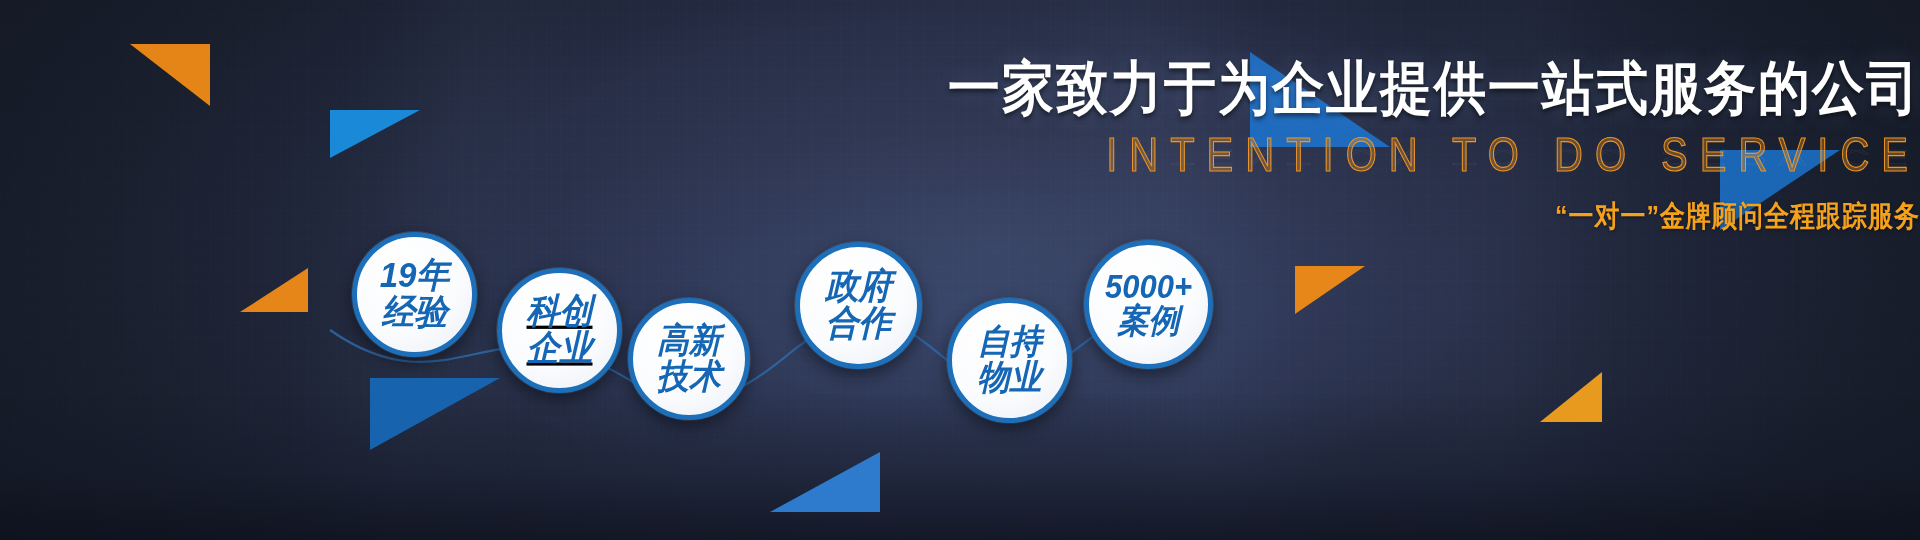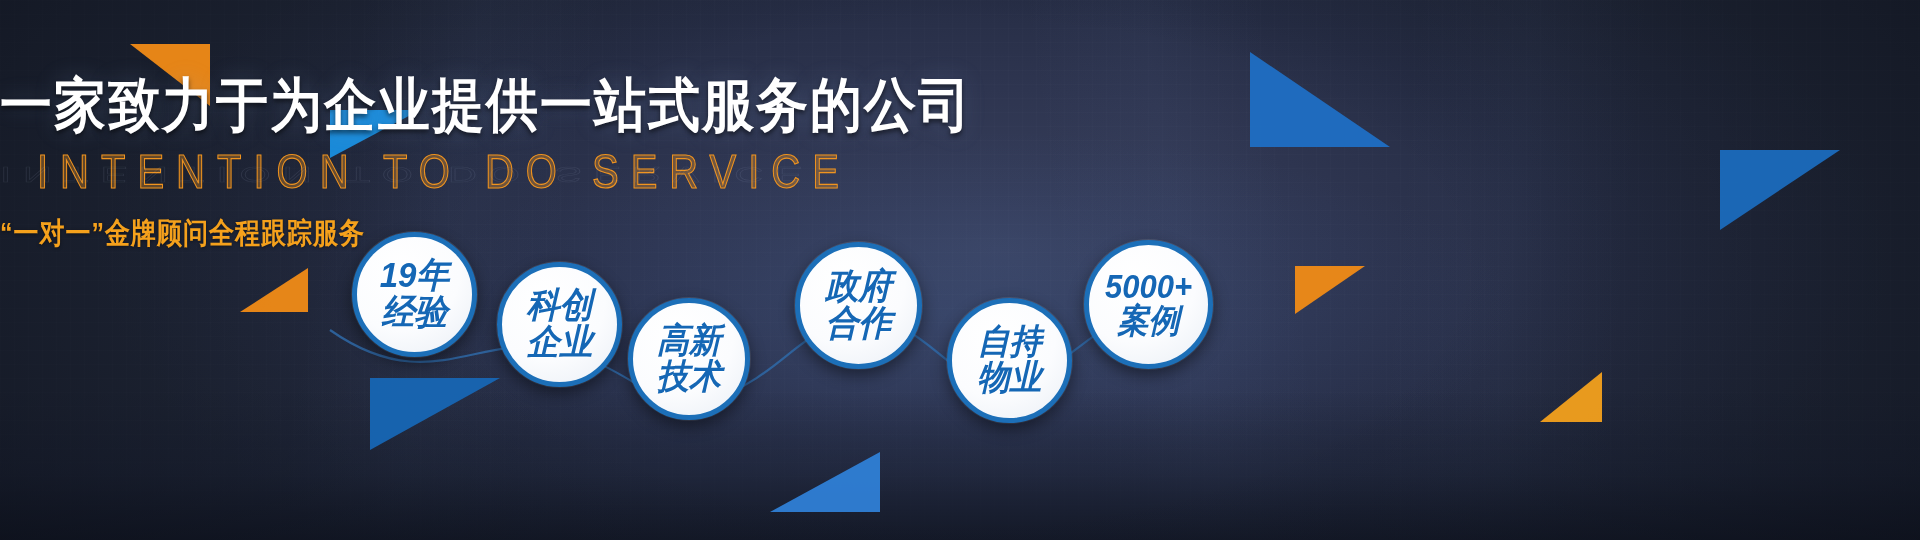--- a/index.html
+++ b/index.html
@@ -46,22 +46,22 @@
   .bg-floor{
     position:absolute;left:0;right:0;bottom:0;height:150px;
     background:linear-gradient(180deg, rgba(30,38,60,0) 0%, rgba(26,33,52,.55) 55%, rgba(18,23,37,.9) 100%);
   }
 
   
   .tri{position:absolute;width:0;height:0;}
 
   
   .headline{
-    position:absolute;left:0;right:0;top:76px;
-    text-align:left;
+    position:absolute;left:0;right:0;top:59px;
+    text-align:right;
   }
   .title-cn{
     font-family:"Liberation Sans","DejaVu Sans",sans-serif;
     font-size:52px;font-weight:bold;
     color:#ffffff;
     letter-spacing:2px;
     line-height:1;
     text-shadow:0 2px 5px rgba(0,0,0,.55), 0 0 22px rgba(150,180,230,.22);
     transform:scaleY(1.12);
     transform-origin:center top;
@@ -169,21 +169,21 @@
     <svg class="connector" width="1920" height="540">
       <path id="connector-path" fill="none" stroke="#2f6aa8" stroke-width="2.2" opacity="0.85" d="M 330 330 C 430 400, 480 330, 560 350 C 640 370, 660 420, 712 400
                C 790 372, 800 322, 865 320 C 930 318, 950 392, 1010 382
                C 1070 372, 1090 320, 1150 312"></path>
     </svg>
     <div id="badge-layer">
         <div class="badge" style="left: 352px; top: 232px; width: 125px; height: 125px;">
           <div class="badge-text" style="font-size: 33px;">19年
 经验</div>
         </div>
-        <div class="badge" style="left: 497px; top: 262px; width: 125px; height: 125px;">
+        <div class="badge" style="left: 497px; top: 268px; width: 125px; height: 125px; text-decoration: underline;">
           <div class="badge-text" style="font-size: 33px;">科创
 企业</div>
         </div>
         <div class="badge" style="left: 628px; top: 298px; width: 122px; height: 122px;">
           <div class="badge-text" style="font-size: 32px;">高新
 技术</div>
         </div>
         <div class="badge" style="left: 795px; top: 242px; width: 127px; height: 127px;">
           <div class="badge-text" style="font-size: 33px;">政府
 合作</div>

